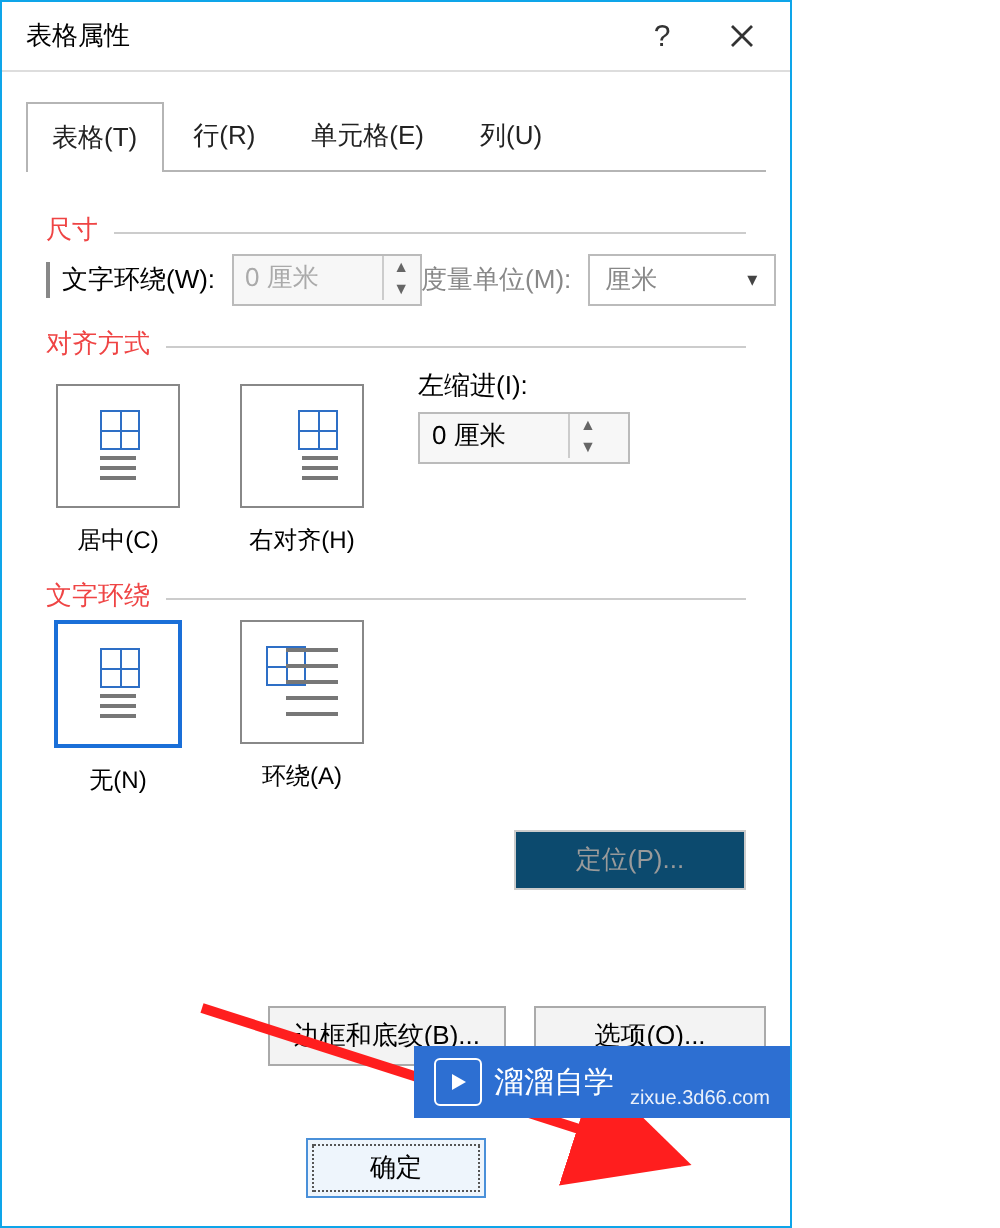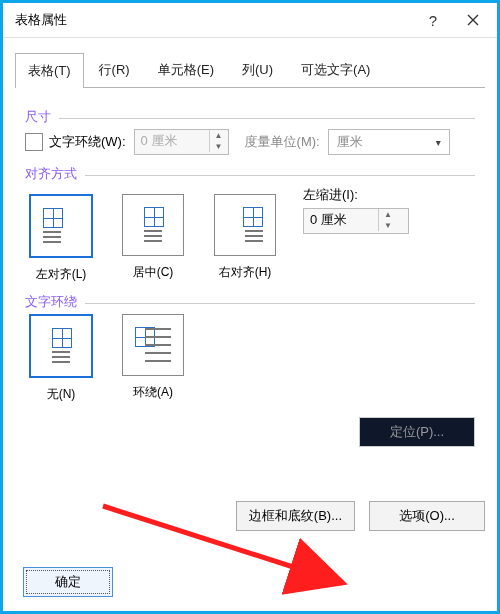--- a/index.html
+++ b/index.html
@@ -1,25 +1,25 @@
 <!DOCTYPE html>
 <html><head>
 <meta charset="utf-8">
 <style>
   html,body{margin:0;padding:0;font-family:"Microsoft YaHei","Segoe UI",sans-serif;font-size:12px;color:#000;background:#fff}
-  .window{width:500px;height:614px;border:3px solid #0ea5e9;background:#fff;position:relative;box-sizing:border-box}
+  .window{width:396px;height:614px;border:1px solid #0ea5e9;background:#fff;position:relative;box-sizing:border-box}
   .titlebar{height:34px;display:flex;align-items:center;padding:0 4px 0 12px;border-bottom:1px solid #ddd}
   .titlebar .title{flex:1;font-size:13px}
   .titlebar .tbtn{width:40px;height:28px;display:flex;align-items:center;justify-content:center;font-size:15px;color:#333}
   .tabs{display:flex;margin:14px 12px 0 12px;border-bottom:1px solid #b5b5b5}
   .tab{padding:8px 12px;border:1px solid transparent;border-bottom:none;margin-right:2px;font-size:13px;color:#222;cursor:default}
   .tab.active{border-color:#b5b5b5;background:#fff;font-weight:400;position:relative;top:1px}
   .content{padding:10px 22px 0 22px}
   .group{margin-top:10px}
-  .gtitle{font-size:13px;color:#8b5cf6;position:relative;padding-right:8px;background:#fff;display:inline-block}
+  .gtitle{font-size:13px;color:#ef4444;position:relative;padding-right:8px;background:#fff;display:inline-block}
   .gline{height:1px;background:#ccc;margin-top:-8px;margin-bottom:10px}
   .row{display:flex;align-items:center;margin-top:8px}
   .cb{width:16px;height:16px;border:1px solid #888;margin-right:6px;display:inline-block}
   .lbl{font-size:13px;margin-right:8px;white-space:nowrap}
   .spin{display:flex;align-items:flex-start;border:1px solid #bbb;height:24px;background:#f7f7f7}
   .spin.disabled{color:#aaa}
   .spin input{border:none;width:62px;height:22px;padding:0 6px;background:transparent;font-size:13px;color:inherit;outline:none}
   .spin .arrows{width:18px;height:22px;border-left:1px solid #ccc;display:flex;flex-direction:column}
   .spin .arrows div{flex:1;display:flex;align-items:center;justify-content:center;font-size:8px;color:#666}
   .select{border:1px solid #bbb;height:24px;display:flex;align-items:center;padding:0 4px 0 8px;min-width:80px;background:#fff}
@@ -37,23 +37,23 @@
   .iconwrap .tbl:after{top:50%;left:0;right:0;height:1px}
   .iconwrap .lines{position:absolute;width:18px;display:flex;flex-direction:column;justify-content:space-between}
   .iconwrap .lines span{height:2px;background:#777;display:block;margin:1px 0}
   .i-left .tbl{left:0;top:0}.i-left .lines{left:0;top:22px;height:14px}
   .i-center .tbl{left:9px;top:0}.i-center .lines{left:9px;top:22px;height:14px}
   .i-right .tbl{right:0;top:0}.i-right .lines{right:0;top:22px;height:14px}
   .i-none .tbl{left:9px;top:0}.i-none .lines{left:9px;top:22px;height:14px}
   .i-around .tbl{left:0;top:0}
   .i-around .lines{left:10px;top:0;height:36px;width:26px}
   .btn{border:1px solid #aaa;background:#f3f3f3;padding:5px 12px;font-size:13px;min-width:90px;text-align:center}
-  .btn.disabled{color:#9a9a9a;background:#0f172a;border-color:#ccc}
+  .btn.disabled{color:#9a9a9a;background:#0c4a6e;border-color:#ccc}
   .btn.primary{border:1px solid #4a90d9;outline:1px dotted #555;outline-offset:-4px;background:#eef5fc}
-  .footer{position:absolute;bottom:14px;right:20px;left:20px;display:flex;justify-content:flex-start;gap:16px}
+  .footer{position:absolute;bottom:14px;right:20px;left:20px;display:flex;justify-content:center;gap:16px}
   .midbtns{position:absolute;right:12px;bottom:80px;display:flex;gap:14px}
   .posbtn{position:absolute;right:22px;top:414px}
   .arrow-annot{position:absolute;left:95px;top:495px;width:260px;height:100px;pointer-events:none}
   .watermark{position:absolute;right:0;bottom:54px;background:#2d6fd2;color:#fff;height:36px;display:flex;align-items:center;padding:0 10px;gap:6px;font-size:15px;font-weight:500}
   .watermark .pl{width:22px;height:22px;border:1.5px solid #fff;border-radius:3px;display:flex;align-items:center;justify-content:center}
   .watermark .pl svg{width:10px;height:10px}
   .watermark small{font-size:10px;font-weight:400;margin-left:2px;opacity:.9;align-self:flex-end;padding-bottom:4px}
 </style>
 </head>
 <body>
@@ -68,21 +68,20 @@
           <path d="M1 1 L11 11 M11 1 L1 11" stroke="#333" stroke-width="1.4"></path>
         </svg>
     </div>
   </div>
 
   <div class="tabs">
     <div class="tab active">表格(T)</div>
     <div class="tab">行(R)</div>
     <div class="tab">单元格(E)</div>
     <div class="tab">列(U)</div>
-    <div class="tab">可选文字(A)</div>
   </div>
 
   <div class="content">
 
     <div class="group">
       <span class="gtitle">尺寸</span>
       <div class="gline"></div>
       <div class="row">
         <span class="cb"></span>
         <span class="lbl">文字环绕(W):</span>
@@ -101,33 +100,20 @@
         </div>
       </div>
     </div>
 
     <div class="group">
       <span class="gtitle">对齐方式</span>
       <div class="gline"></div>
       <div style="display:flex;align-items:flex-start">
         <div class="opts">
           <div class="optitem">
-            <div class="optbox selected">
-                <div class="iconwrap i-left">
-                  <div class="tbl"></div>
-                  <div class="lines">
-                    <span></span>
-                    <span></span>
-                    <span></span>
-                  </div>
-                </div>
-              </div>
-            <div class="optlabel">左对齐(L)</div>
-          </div>
-          <div class="optitem">
             <div class="optbox">
                 <div class="iconwrap i-center">
                   <div class="tbl"></div>
                   <div class="lines">
                     <span></span>
                     <span></span>
                     <span></span>
                   </div>
                 </div>
               </div>
@@ -212,14 +198,23 @@
 
   <svg class="arrow-annot" viewBox="0 0 260 100">
     <defs>
         <marker id="ah" markerWidth="14" markerHeight="14" refX="11" refY="6" orient="auto">
           <path d="M0,0 L12,6 L0,12 Z" fill="#ff1e1e"></path>
         </marker>
       </defs>
     <line x1="5" y1="8" x2="245" y2="85" stroke="#ff1e1e" stroke-width="5" marker-end="url(#ah)"></line>
   </svg>
 
+  <div class="watermark">
+    <span class="pl">
+        <svg viewBox="0 0 10 10">
+          <path d="M2 1 L9 5 L2 9 Z" fill="#fff"></path>
+        </svg>
+      </span>
+    <span>溜溜自学</span>
+    <small>zixue.3d66.com</small>
+  </div>
 
 </div>
 
 </body></html>

